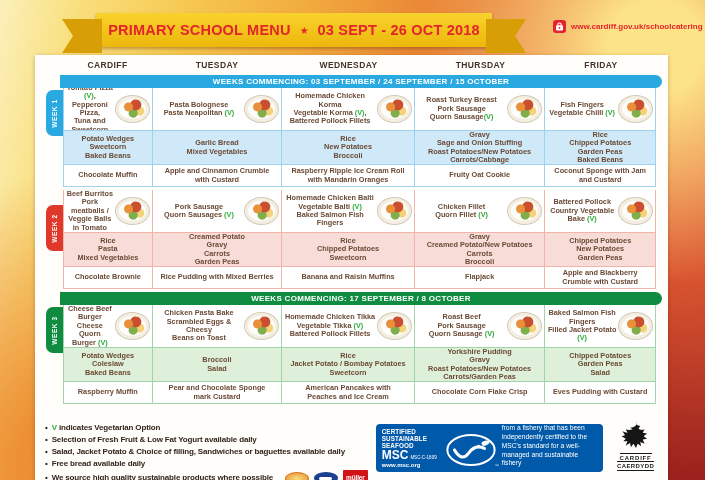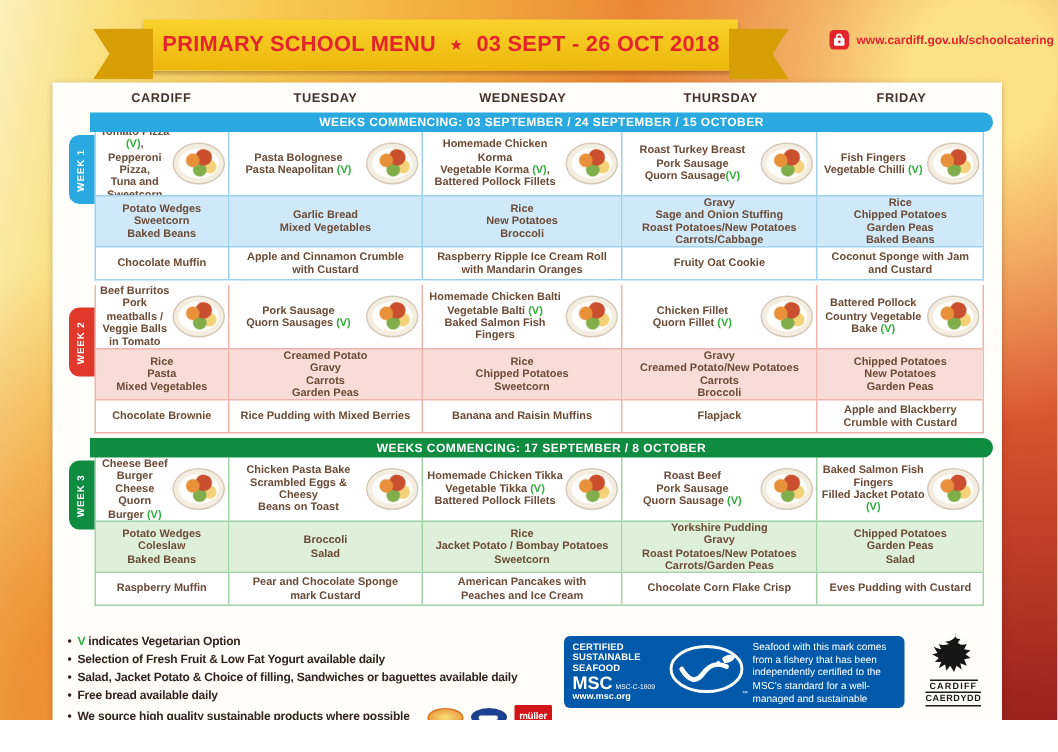--- a/index.html
+++ b/index.html
@@ -60,21 +60,21 @@
   .footer{position:absolute;left:10px;right:8px;bottom:6px;height:62px;display:flex;gap:8px;align-items:flex-start;}
   .notes{flex:1;padding-top:2px;}
   .note{display:flex;gap:4px;align-items:center;font-size:8px;font-weight:800;color:#33241b;line-height:12px;white-space:nowrap;letter-spacing:-.15px;}
   .note .bu{font-size:8px;}
   .brands{display:inline-flex;gap:5px;margin-left:8px;align-items:center;}
   .oval1{width:22px;height:11px;border-radius:50%;background:radial-gradient(#f9e07a,#e6892f);border:1px solid #d9751f;}
   .oval2{width:24px;height:12px;border-radius:50%;background:#1d3f8f;position:relative;}
   .oval2::after{content:"";position:absolute;left:5px;top:5px;width:13px;height:2.5px;border-radius:2px;background:#fff;}
   .muller{background:#d21317;color:#fff;font-weight:800;font-size:6.5px;padding:2px 3px;border-radius:1px;}
   .msc{width:250px;box-sizing:border-box;background:#005aa9;border-radius:4px;margin-top:4px;
-    display:flex;align-items:flex-start;gap:5px;padding:4px 6px;height:48px;}
+    display:flex;align-items:flex-end;gap:5px;padding:4px 6px;height:48px;}
   .msc-left{flex:0 0 58px;color:#fff;}
   .msc-cert{font-size:6.3px;font-weight:800;line-height:1.12;white-space:pre-line;letter-spacing:.1px;}
   .msc-brandrow{display:flex;align-items:baseline;gap:2px;}
   .msc-brand{font-size:12px;font-weight:800;line-height:1.1;}
   .msc-code{font-size:4.5px;}
   .msc-url{font-size:6px;font-weight:700;}
   .msc-fish{flex:0 0 52px;height:36px;position:relative;}
   .msc-tm{position:absolute;right:-2px;bottom:0;color:#fff;font-size:4px;}
   .msc-desc{flex:1;color:#fff;font-size:6.7px;line-height:1.3;font-weight:400;}
   .cardiff{width:54px;display:flex;flex-direction:column;align-items:center;padding-top:2px;}

